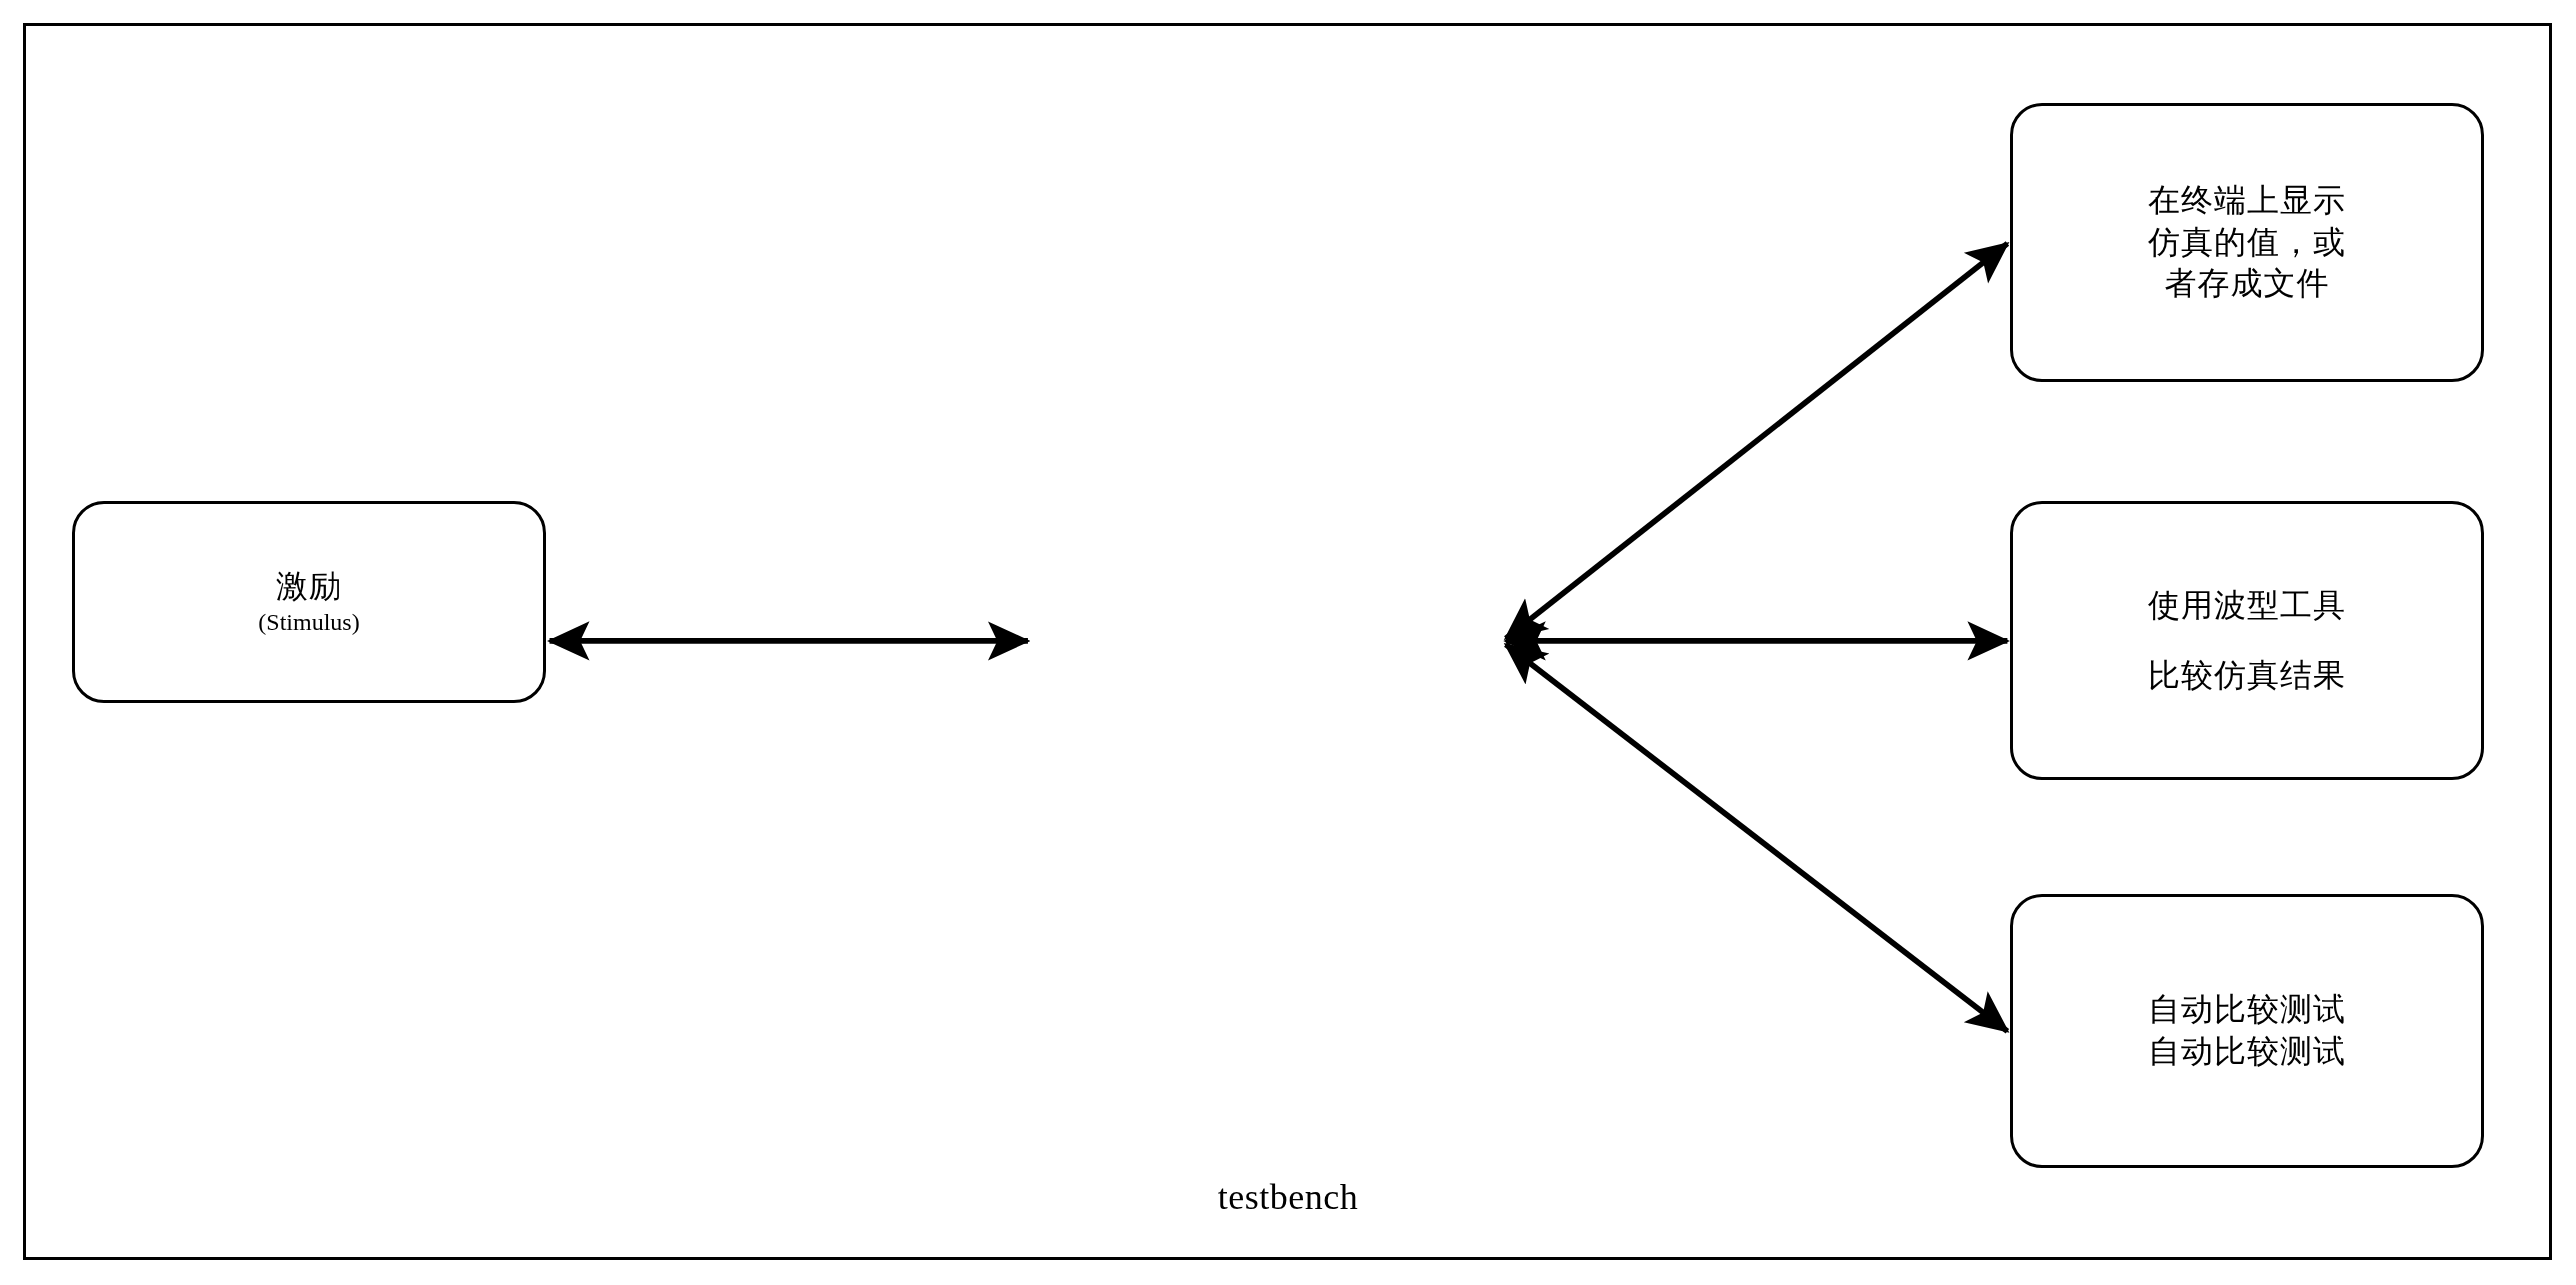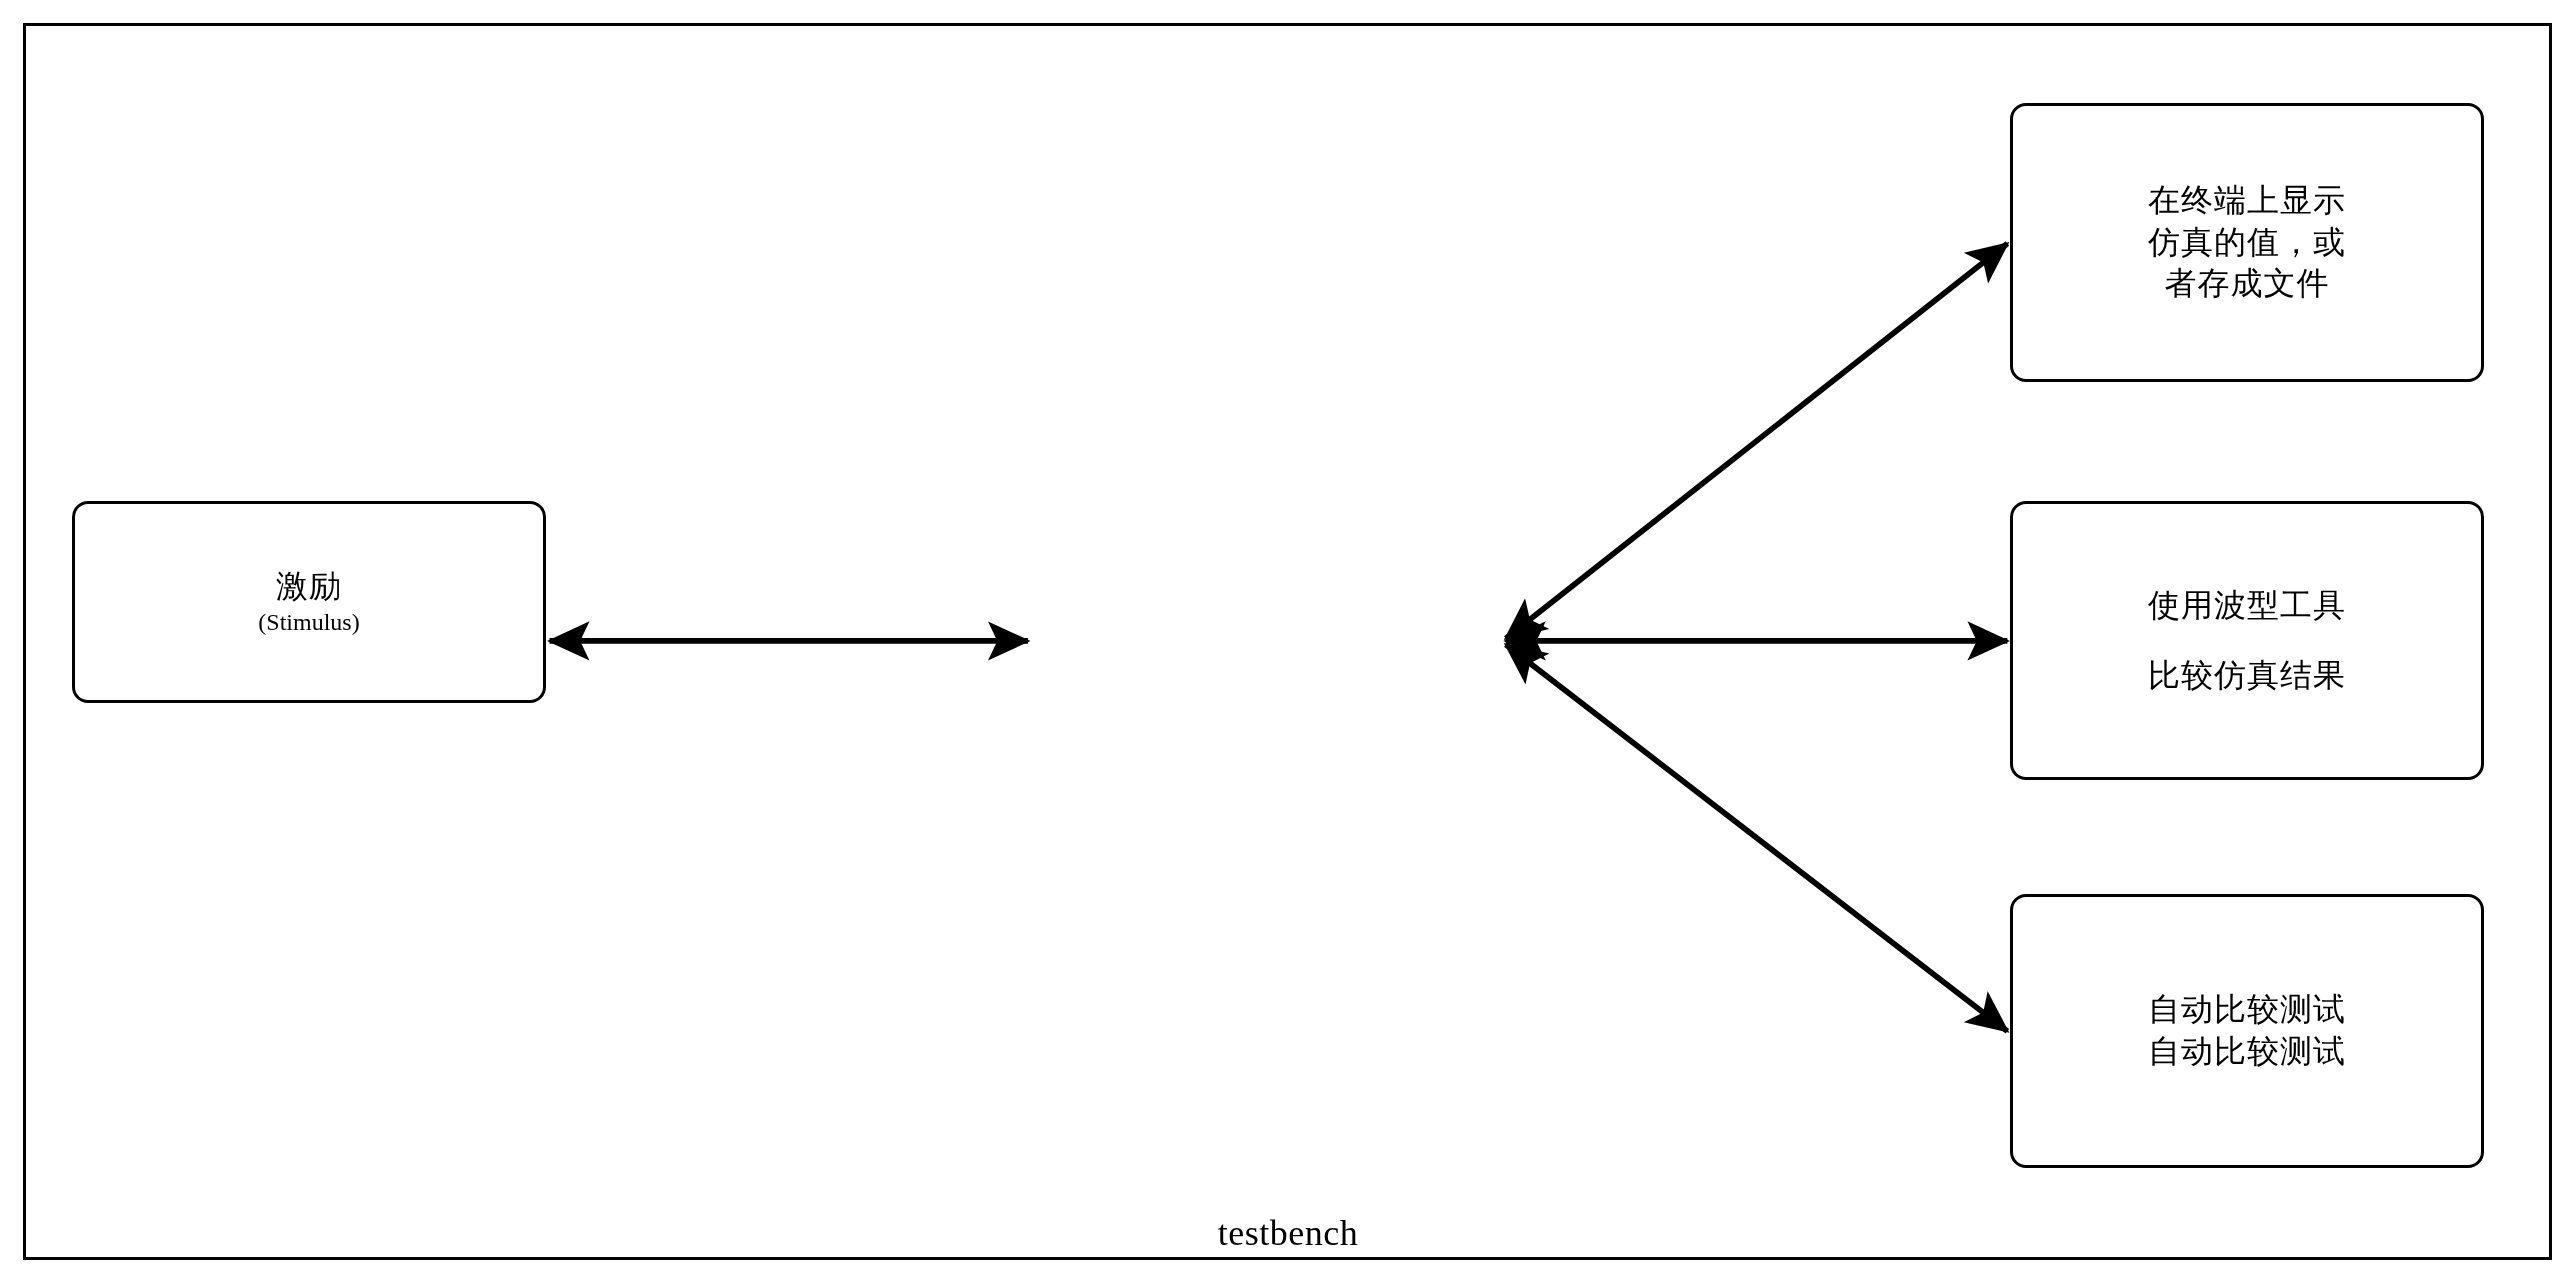--- a/index.html
+++ b/index.html
@@ -38,21 +38,21 @@
     top: 0;
     width: 2576px;
     height: 1286px;
     pointer-events: none;
   }
   
   .node {
     position: absolute;
     box-sizing: border-box;
     border: 3.6px solid #000000;
-    border-radius: 16px;
+    border-radius: 32px;
     background: #ffffff;
     display: flex;
     flex-direction: column;
     align-items: center;
     justify-content: center;
     text-align: center;
     line-height: 1.30;
   }
   .node .line {
     display: block;
@@ -75,21 +75,20 @@
   #node-autocheck  { left: 2010px; top: 894px; width: 474px; height: 274px; }
 
   .caption {
     position: absolute;
     left: 0;
     top: 1176px;
     width: 2576px;
     text-align: center;
     font-size: 36px;
     letter-spacing: 0.5px;
-    margin-top: 36px;
   }
 </style>
 </head>
 <body>
 
 <div id="canvas">
 
   <div class="frame"></div>
 
   <svg class="edges" viewBox="0 0 4997 2494" width="2576" height="1286">

